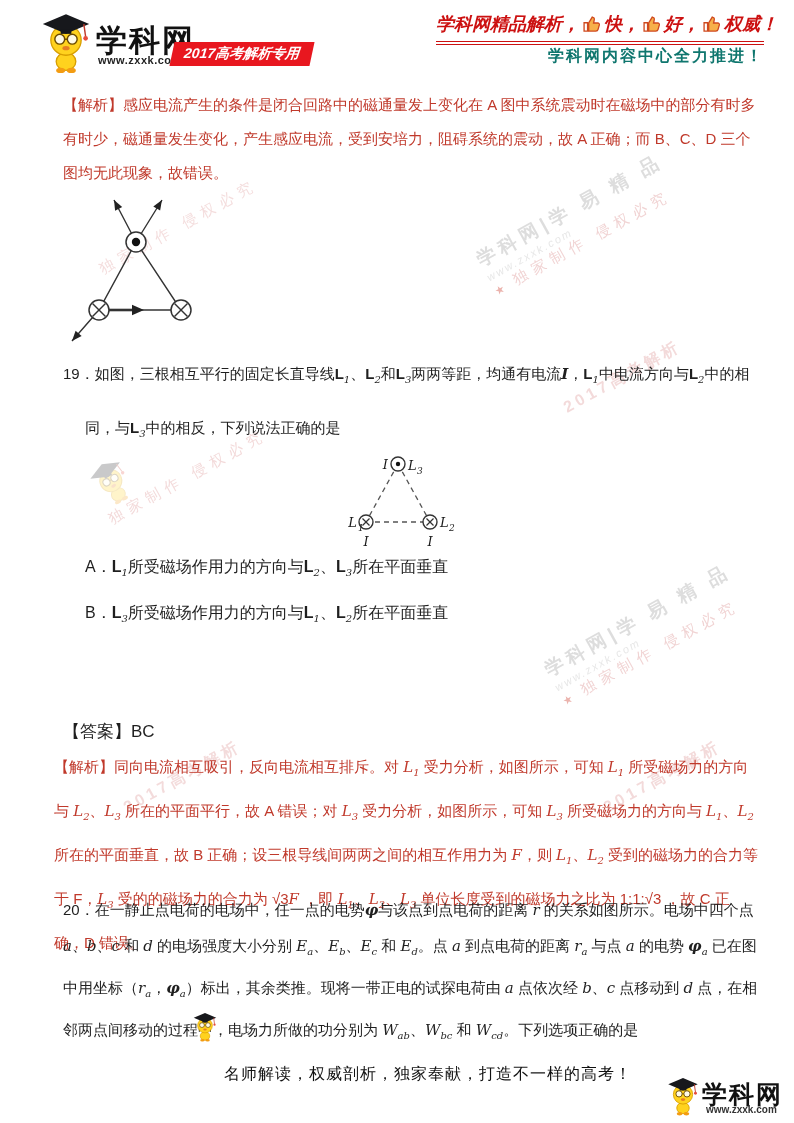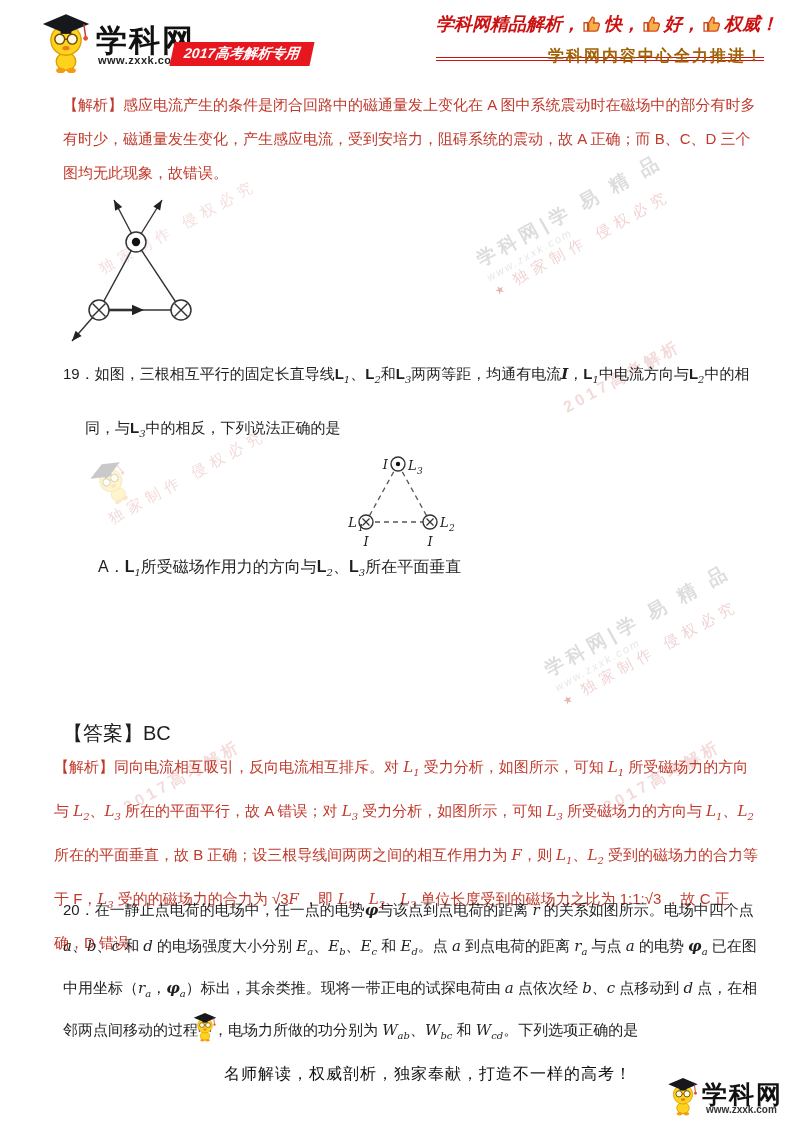--- a/index.html
+++ b/index.html
@@ -23,33 +23,33 @@
   .badge{
     left:172px;top:42px;width:140px;height:24px;background:var(--badge);
     transform:skewX(-12deg);display:flex;align-items:center;justify-content:center;
   }
   .badge span{
     transform:skewX(6deg);color:#fff;font-size:14px;font-weight:700;font-style:italic;
     white-space:nowrap;
   }
   .slogan1{
     left:436px;top:12px;width:328px;display:flex;align-items:center;gap:2px;
-    border-bottom:4px double var(--hdr-red);padding-bottom:21px;
+    border-bottom:4px double var(--hdr-red);padding-bottom:5px;
     color:var(--hdr-red);font-weight:700;font-style:italic;font-size:18px;white-space:nowrap;
   }
-  .slogan2{left:436px;top:46px;width:328px;text-align:right;font-size:16px;font-weight:700;color:#a16207;letter-spacing:2px;}
+  .slogan2{left:436px;top:46px;width:328px;text-align:right;font-size:16px;font-weight:700;color:#0f766e;letter-spacing:2px;}
   .thumb{width:20px;height:20px;flex:0 0 auto;}
   
   .para{position:absolute;font-size:15px;}
   .red{color:var(--red);}
   #ana18{left:63px;top:88px;width:700px;line-height:34px;}
   #q19{left:63px;top:350px;width:707px;line-height:48px;padding-left:22px;text-indent:-22px;}
-  #opts{left:98px;top:544px;width:660px;}
+  #opts{left:85px;top:544px;width:660px;}
   .opt{height:46px;line-height:46px;white-space:nowrap;}
-  #ans19{left:63px;top:720px;font-size:20px;}
+  #ans19{left:63px;top:720px;font-size:17px;}
   #ana19{left:54px;top:748px;width:704px;line-height:38px;}
   #q20{left:63px;top:892px;width:704px;line-height:36px;}
   .seg-b{font-weight:700;}
   .seg-i{font-style:italic;font-family:"DejaVu Serif",serif;}
   .seg-bi{font-style:italic;font-weight:700;font-family:"DejaVu Serif",serif;}
   .seg-s{font-size:10px;vertical-align:-4px;font-style:italic;font-family:"DejaVu Serif",serif;}
   
   #banner-text{left:224px;top:1064px;font-size:16px;color:#111;letter-spacing:1px;}
   .footer-brand{font-size:25px;font-weight:700;color:#111;letter-spacing:2px;}
   .footer-url{font-size:10px;font-weight:700;color:#333;}
@@ -202,20 +202,21 @@
     <text x="20" y="85" font-size="9">1</text>
     <text x="28" y="100" text-anchor="middle">I</text>
     <text x="102" y="81">L</text>
     <text x="111" y="85" font-size="9">2</text>
     <text x="92" y="100" text-anchor="middle">I</text>
   </g>
 </svg>
 
 <div class="abs" id="opts">
   <div class="opt"><span>A．</span><span class="seg-b">L</span><span class="seg-s">1</span><span>所受磁场作用力的方向与</span><span class="seg-b">L</span><span class="seg-s">2</span><span>、</span><span class="seg-b">L</span><span class="seg-s">3</span><span>所在平面垂直</span></div>
+  <div class="opt"><span>B．</span><span class="seg-b">L</span><span class="seg-s">3</span><span>所受磁场作用力的方向与</span><span class="seg-b">L</span><span class="seg-s">1</span><span>、</span><span class="seg-b">L</span><span class="seg-s">2</span><span>所在平面垂直</span></div>
 </div>
 
 <div class="abs" id="ans19">
   <span>【答案】</span><span>BC</span>
 </div>
 <div class="para red" id="ana19"><span>【解析】同向电流相互吸引，反向电流相互排斥。对 </span><span class="seg-i">L</span><span class="seg-s">1</span><span> 受力分析，如图所示，可知 </span><span class="seg-i">L</span><span class="seg-s">1</span><span> 所受磁场力的方向与 </span><span class="seg-i">L</span><span class="seg-s">2</span><span>、</span><span class="seg-i">L</span><span class="seg-s">3</span><span> 所在的平面平行，故 A 错误；对 </span><span class="seg-i">L</span><span class="seg-s">3</span><span> 受力分析，如图所示，可知 </span><span class="seg-i">L</span><span class="seg-s">3</span><span> 所受磁场力的方向与 </span><span class="seg-i">L</span><span class="seg-s">1</span><span>、</span><span class="seg-i">L</span><span class="seg-s">2</span><span> 所在的平面垂直，故 B 正确；设三根导线间两两之间的相互作用力为 </span><span class="seg-i">F</span><span>，则 </span><span class="seg-i">L</span><span class="seg-s">1</span><span>、</span><span class="seg-i">L</span><span class="seg-s">2</span><span> 受到的磁场力的合力等于 F，</span><span class="seg-i">L</span><span class="seg-s">3</span><span> 受的的磁场力的合力为 √3</span><span class="seg-i">F</span><span> ，即 </span><span class="seg-i">L</span><span class="seg-s">1</span><span>、</span><span class="seg-i">L</span><span class="seg-s">2</span><span>、</span><span class="seg-i">L</span><span class="seg-s">3</span><span> 单位长度受到的磁场力之比为 1:1:√3 ，故 C 正确，D 错误。</span></div>
 
 <div class="para" id="q20"><span>20．在一静止点电荷的电场中，任一点的电势</span><span class="seg-bi">φ</span><span>与该点到点电荷的距离 </span><span class="seg-i">r</span><span> 的关系如图所示。电场中四个点 </span><span class="seg-i">a</span><span>、</span><span class="seg-i">b</span><span>、</span><span class="seg-i">c</span><span> 和 </span><span class="seg-i">d</span><span> 的电场强度大小分别 </span><span class="seg-i">E</span><span class="seg-s">a</span><span>、</span><span class="seg-i">E</span><span class="seg-s">b</span><span>、</span><span class="seg-i">E</span><span class="seg-s">c</span><span> 和 </span><span class="seg-i">E</span><span class="seg-s">d</span><span>。点 </span><span class="seg-i">a</span><span> 到点电荷的距离 </span><span class="seg-i">r</span><span class="seg-s">a</span><span> 与点 </span><span class="seg-i">a</span><span> 的电势 </span><span class="seg-bi">φ</span><span class="seg-s">a</span><span> 已在图中用坐标（</span><span class="seg-i">r</span><span class="seg-s">a</span><span>，</span><span class="seg-bi">φ</span><span class="seg-s">a</span><span>）标出，其余类推。现将一带正电的试探电荷由 </span><span class="seg-i">a</span><span> 点依次经 </span><span class="seg-i">b</span><span>、</span><span class="seg-i">c</span><span> 点移动到 </span><span class="seg-i">d</span><span> 点，在相邻两点间移动的过程中，电场力所做的功分别为 </span><span class="seg-i">W</span><span class="seg-s">ab</span><span>、</span><span class="seg-i">W</span><span class="seg-s">bc</span><span> 和 </span><span class="seg-i">W</span><span class="seg-s">cd</span><span>。下列选项正确的是</span></div>
 
 <div class="abs" style="left:192px;top:1010px;width:26px;height:32px">

